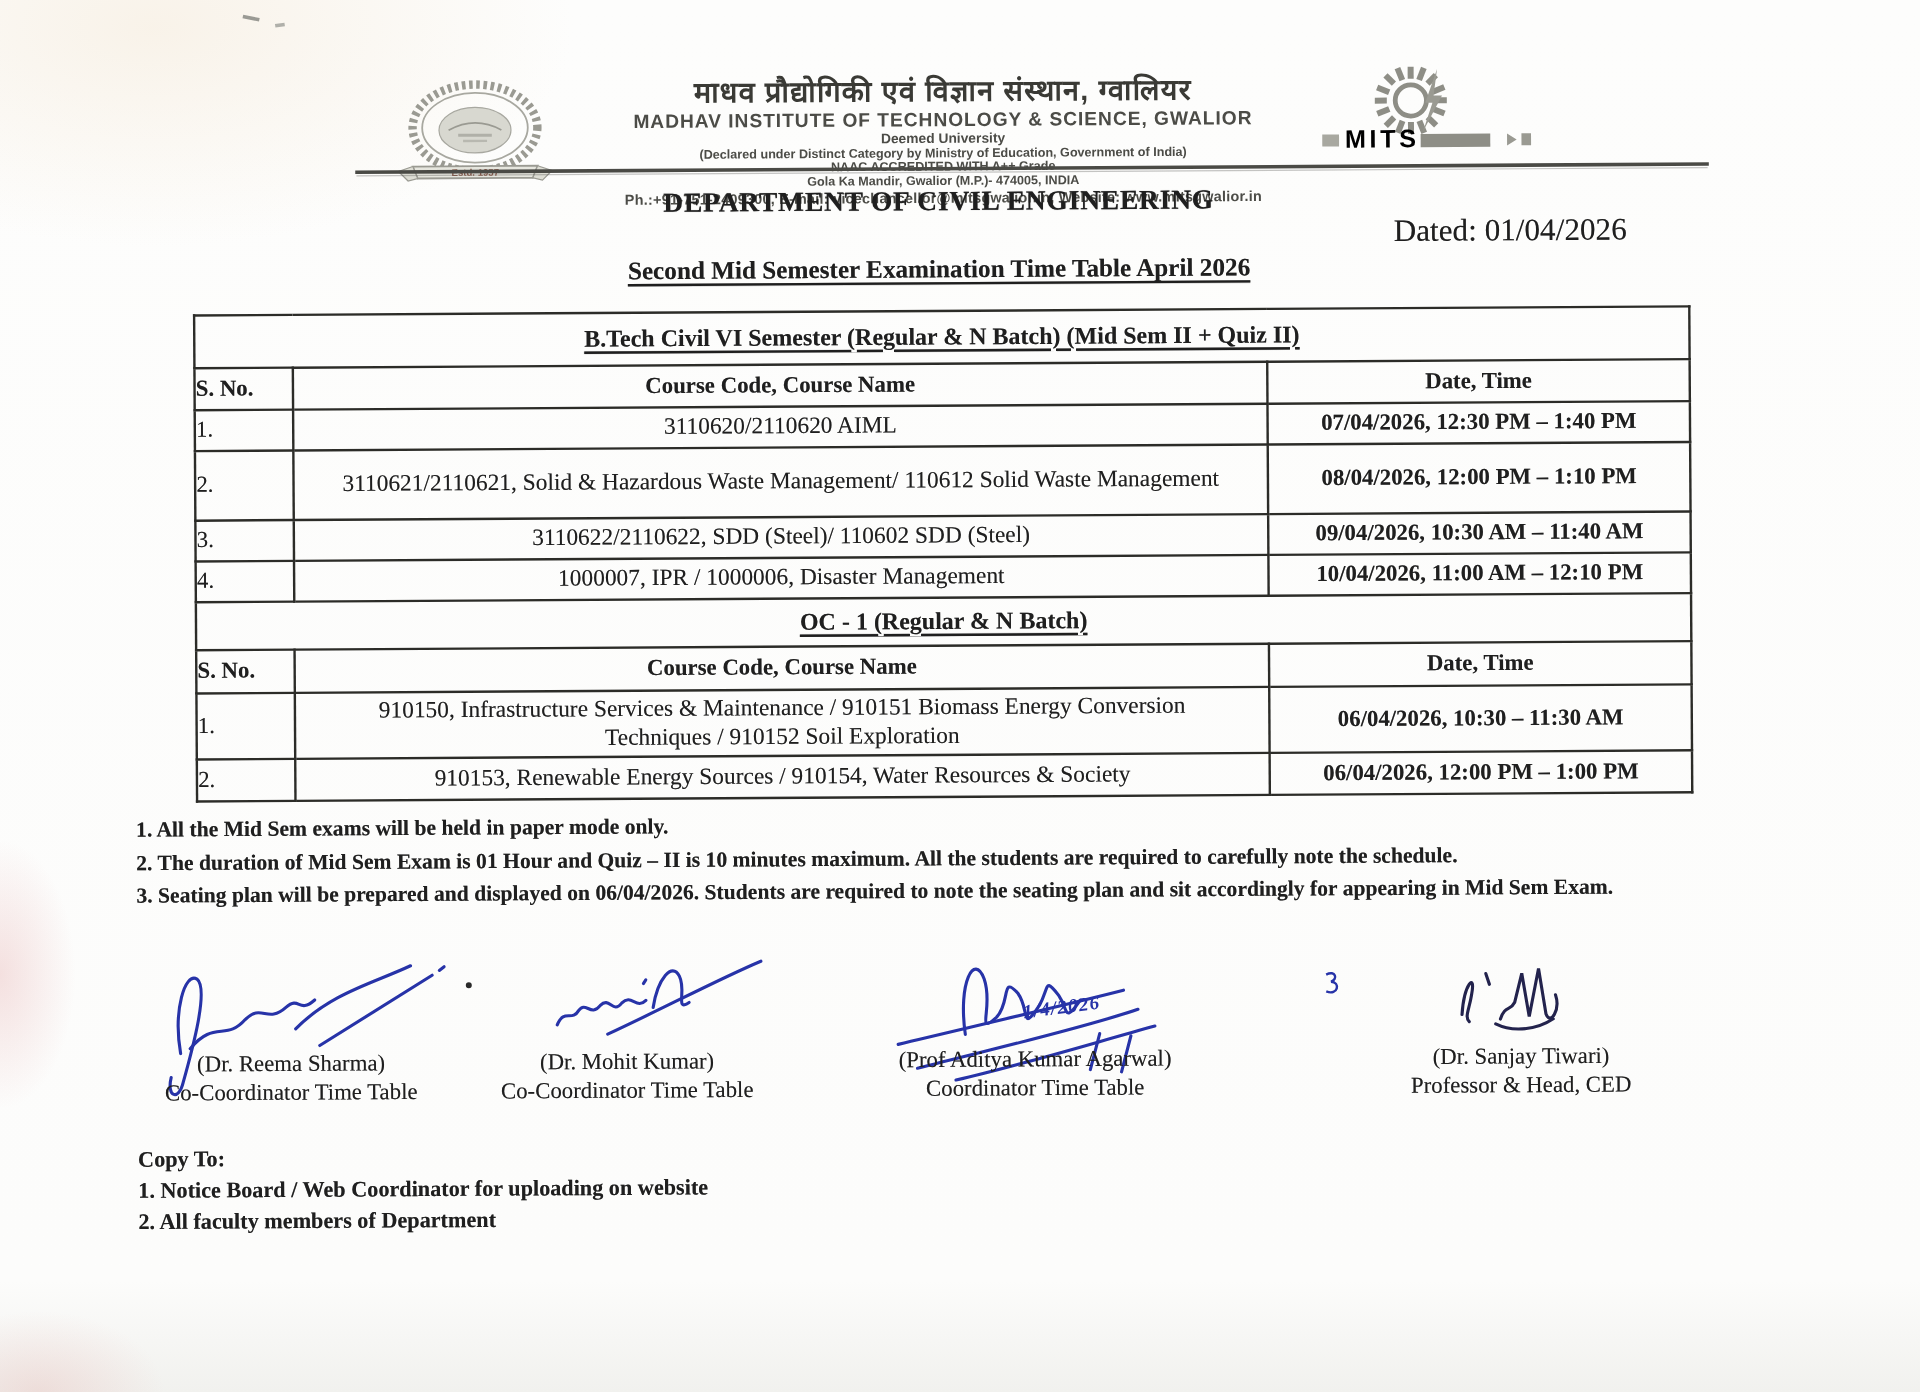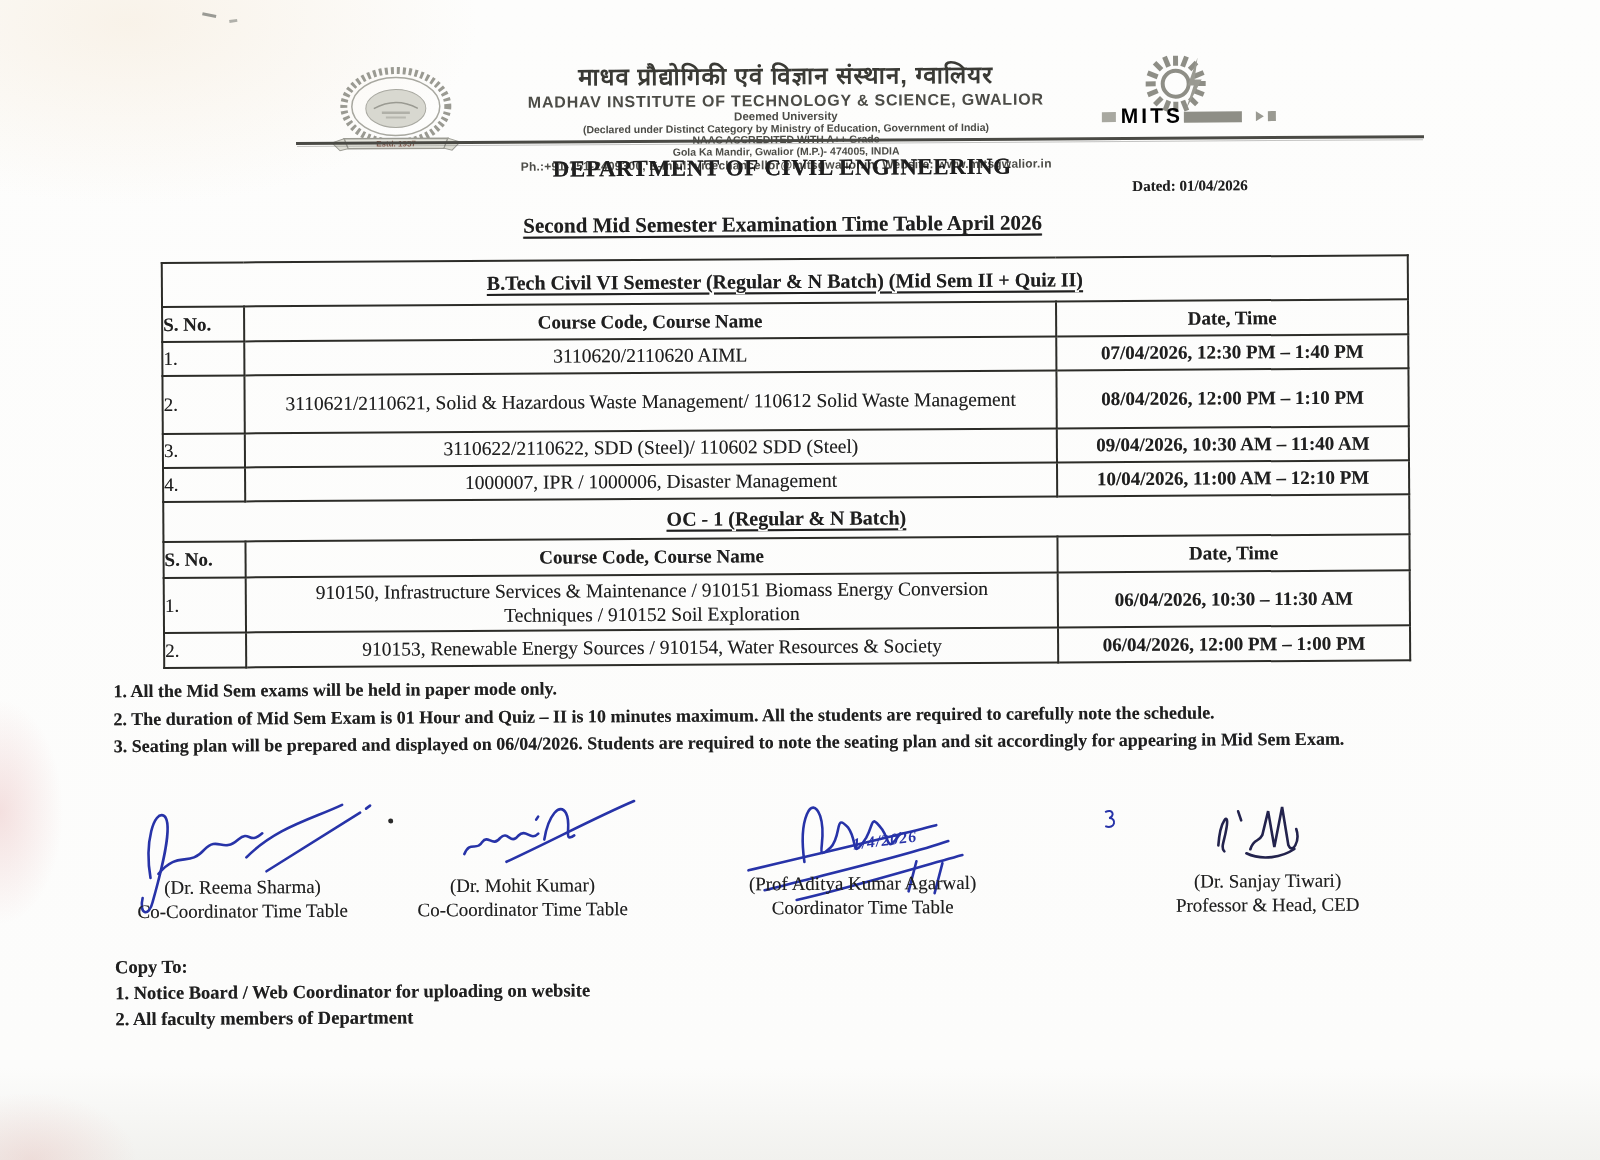--- a/index.html
+++ b/index.html
@@ -27,21 +27,21 @@
   .hdr-rule { position:absolute; left:298px; top:139px; width:1128px; height:3px;
               background:#4a4a45; box-shadow:0 3px 0 -1px rgba(90,90,85,.35); }
 
   .logo-left { position:absolute; left:328px; top:64px; }
   .logo-right{ position:absolute; left:1082px; top:52px; }
 
   
   .dept-title { position:absolute; left:160px; top:155px; width:1248px; text-align:center;
                 font-size:23px; font-weight:bold; letter-spacing:.6px;
                 text-shadow:0 0 .6px rgba(25,25,25,.6); }
-  .dated { position:absolute; left:1134px; top:180px; font-size:15px; font-weight:bold;
+  .dated { position:absolute; left:1163px; top:180px; font-size:26px; font-weight:normal;
            text-shadow:0 0 .5px rgba(25,25,25,.5); }
   .subtitle { position:absolute; left:160px; top:212px; width:1248px; text-align:center; }
   .subtitle span { font-size:21px; font-weight:bold; text-decoration:underline;
                    text-decoration-thickness:2px; text-underline-offset:4px;
                    text-shadow:0 0 .5px rgba(25,25,25,.5); }
 
   
   .sched { position:absolute; left:162px; top:258px; width:1246px;
            border-collapse:collapse; table-layout:fixed; }
   .sched td, .sched th { border:2px solid #2c2c28; vertical-align:middle;

